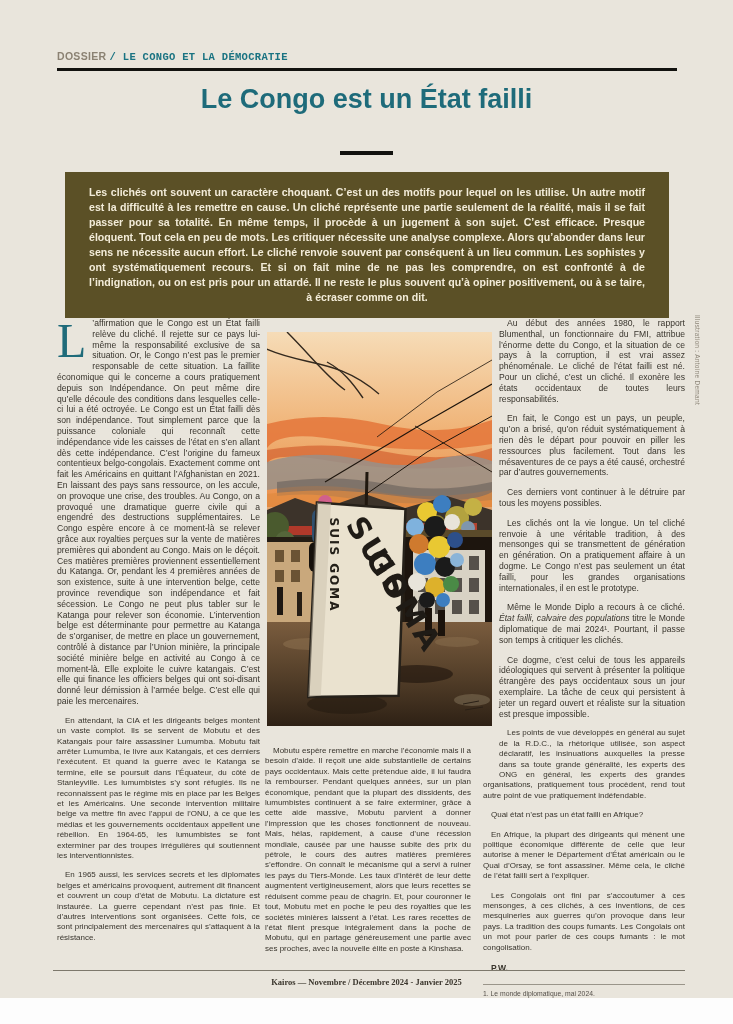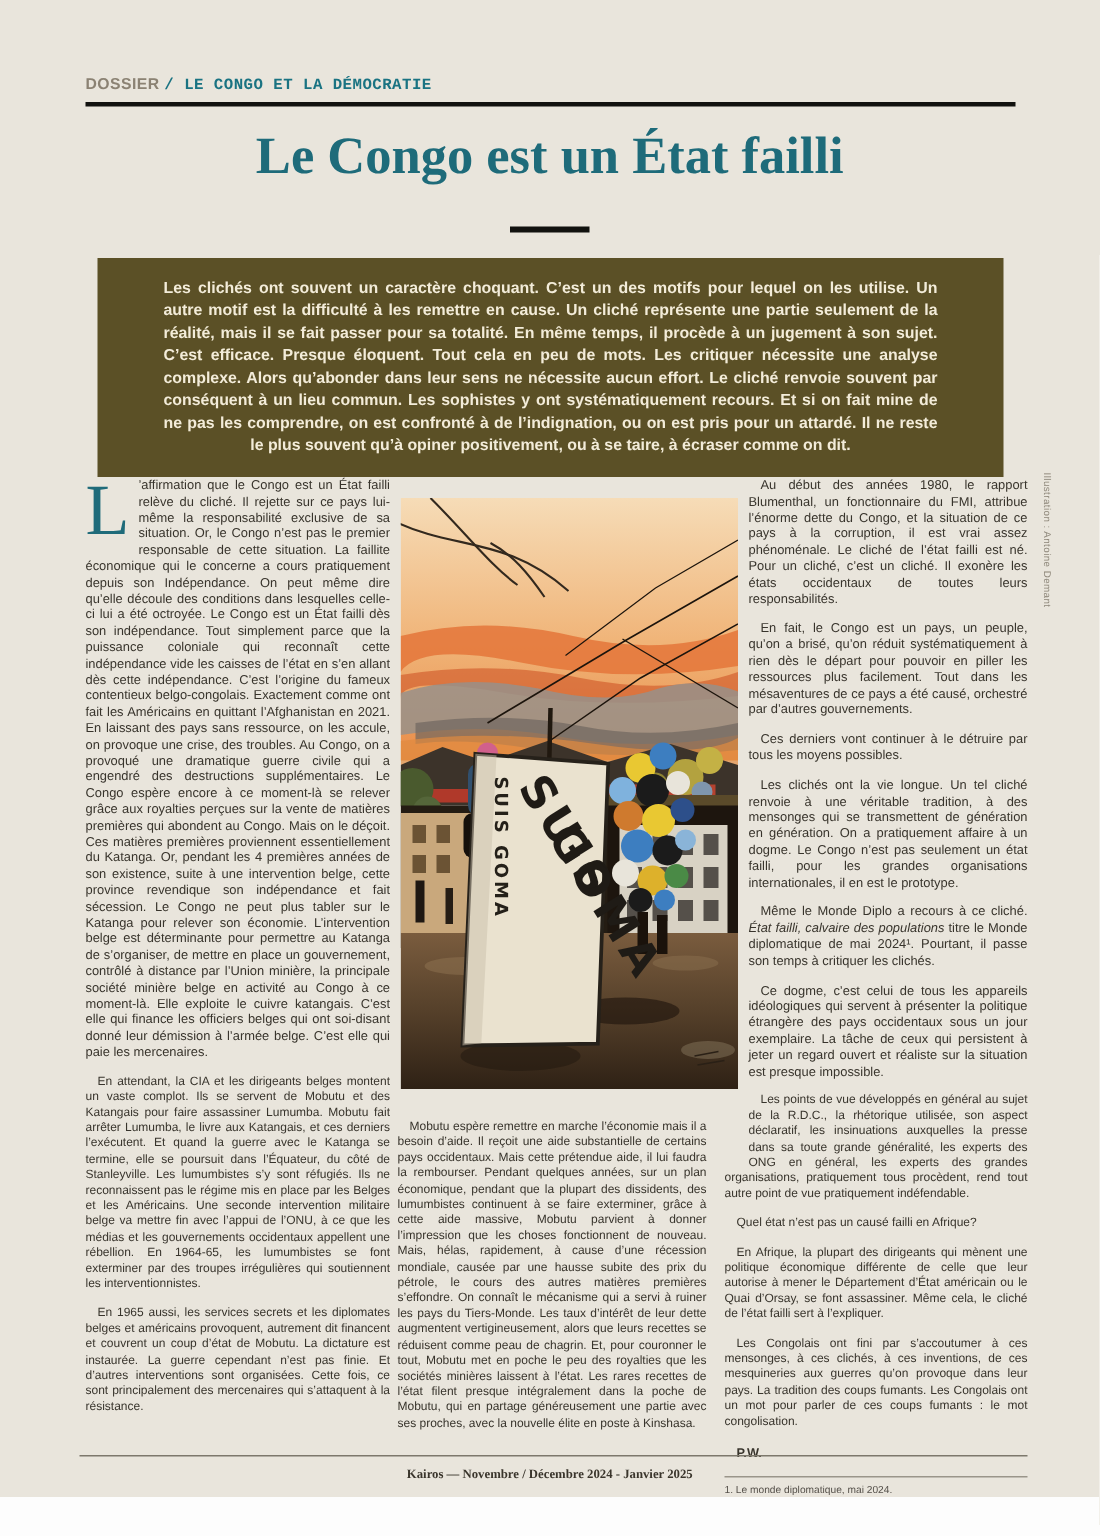--- a/index.html
+++ b/index.html
@@ -7,26 +7,26 @@
   .page{position:relative;width:733px;height:1024px;background:#e9e5dc;overflow:hidden;
         color:#38342c;}
   .page-bottom-white{position:absolute;left:0;top:998px;width:733px;height:26px;background:#fdfdfd;}
 
   
   .kicker{position:absolute;left:57px;top:50px;font-size:10.5px;font-weight:bold;letter-spacing:.3px;}
   .kicker .k-label{color:#8b8273;}
   .kicker .k-rest{color:#1a7382;font-family:Liberation Mono, monospace;}
   .top-rule{position:absolute;left:57px;top:68px;width:620px;height:3px;background:#12120f;}
   .page-title{position:absolute;left:0;top:84px;width:733px;text-align:center;
-      font-family:Liberation Serif, serif;font-weight:bold;font-size:35px;color:#1e6b7a;margin:0;}
+      font-family:Liberation Sans, sans-serif;font-weight:bold;font-size:27px;color:#1e6b7a;margin:0;}
   .title-rule{position:absolute;left:340px;top:151px;width:53px;height:4px;background:#12120f;}
 
   
   .intro-box{position:absolute;left:65px;top:172px;width:604px;box-sizing:border-box;
-      background:#5b5026;color:#f3ecd9;padding:13px 44px;font-size:10.6px;font-weight:bold;
+      background:#5b5026;color:#f3ecd9;padding:13px 24px;font-size:10.6px;font-weight:bold;
       line-height:15px;text-align:justify;text-align-last:center;}
 
   
   .body-text{font-size:8.6px;line-height:10.8px;text-align:justify;}
   .body-text p{margin:0 0 9px 0;text-indent:8px;}
   .small-text{font-size:8px;line-height:10.4px;}
   .col-left{position:absolute;left:57px;top:318px;width:203px;}
   .col-left .p-lead{text-indent:0;}
   .dropcap{float:left;font-family:"Liberation Serif",serif;font-size:48px;line-height:42px;
       color:#1f6b7a;margin:2px 6px 0 0;font-weight:normal;}
@@ -212,21 +212,21 @@
   </div>
 
   <div class="col-right body-text">
     <p>Au début des années 1980, le rapport Blumenthal, un fonctionnaire du FMI, attribue l’énorme dette du Congo, et la situation de ce pays à la corruption, il est vrai assez phénoménale. Le cliché de l’état failli est né. Pour un cliché, c’est un cliché. Il exonère les états occidentaux de toutes leurs responsabilités.</p>
     <p>En fait, le Congo est un pays, un peuple, qu’on a brisé, qu’on réduit systématiquement à rien dès le départ pour pouvoir en piller les ressources plus facilement. Tout dans les mésaventures de ce pays a été causé, orchestré par d’autres gouvernements.</p>
     <p>Ces derniers vont continuer à le détruire par tous les moyens possibles.</p>
     <p>Les clichés ont la vie longue. Un tel cliché renvoie à une véritable tradition, à des mensonges qui se transmettent de génération en génération. On a pratiquement affaire à un dogme. Le Congo n’est pas seulement un état failli, pour les grandes organisations internationales, il en est le prototype.</p>
     <p><span>Même le Monde Diplo a recours à ce cliché. </span><span class="ital">État failli, calvaire des populations</span><span> titre le Monde diplomatique de mai 2024¹. Pourtant, il passe son temps à critiquer les clichés.</span></p>
     <p>Ce dogme, c’est celui de tous les appareils idéologiques qui servent à présenter la politique étrangère des pays occidentaux sous un jour exemplaire. La tâche de ceux qui persistent à jeter un regard ouvert et réaliste sur la situation est presque impossible.</p>
     <p class="small-text">Les points de vue développés en général au sujet de la R.D.C., la rhétorique utilisée, son aspect déclaratif, les insinuations auxquelles la presse dans sa toute grande généralité, les experts des ONG en général, les experts des grandes organisations, pratiquement tous procèdent, rend tout autre point de vue pratiquement indéfendable.</p>
-    <p class="small-text">Quel état n’est pas un causé failli en Afrique?</p>
+    <p class="small-text">Quai état n’est pas un état failli en Afrique?</p>
     <p class="small-text">En Afrique, la plupart des dirigeants qui mènent une politique économique différente de celle que leur autorise à mener le Département d’État américain ou le Quai d’Orsay, se font assassiner. Même cela, le cliché de l’état failli sert à l’expliquer.</p>
     <p class="small-text">Les Congolais ont fini par s’accoutumer à ces mensonges, à ces clichés, à ces inventions, de ces mesquineries aux guerres qu’on provoque dans leur pays. La tradition des coups fumants. Les Congolais ont un mot pour parler de ces coups fumants : le mot congolisation.</p>
     <div class="byline">P.W.</div>
     <div class="footnote">1. Le monde diplomatique, mai 2024.</div>
   </div>
 
   <div class="footer-rule"></div>
   <div class="footer-page"><span>14</span></div>
   <div class="footer-journal">Kairos — Novembre / Décembre 2024 - Janvier 2025</div>
 

